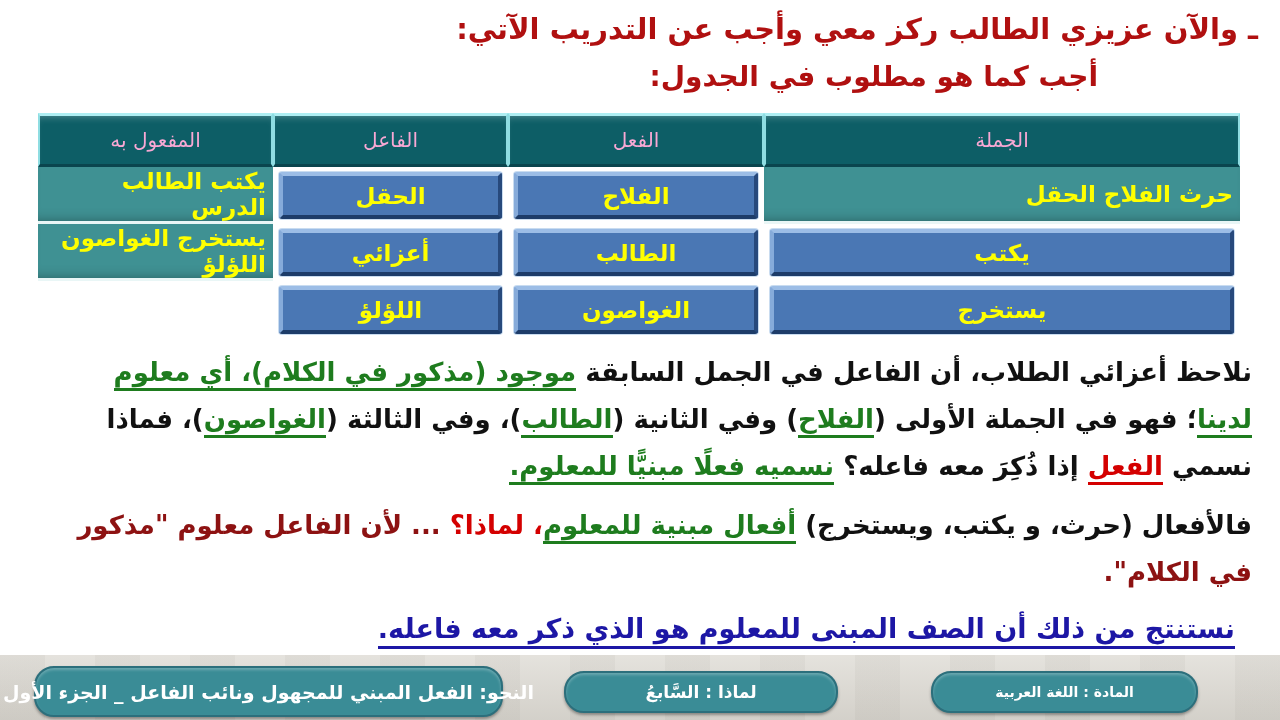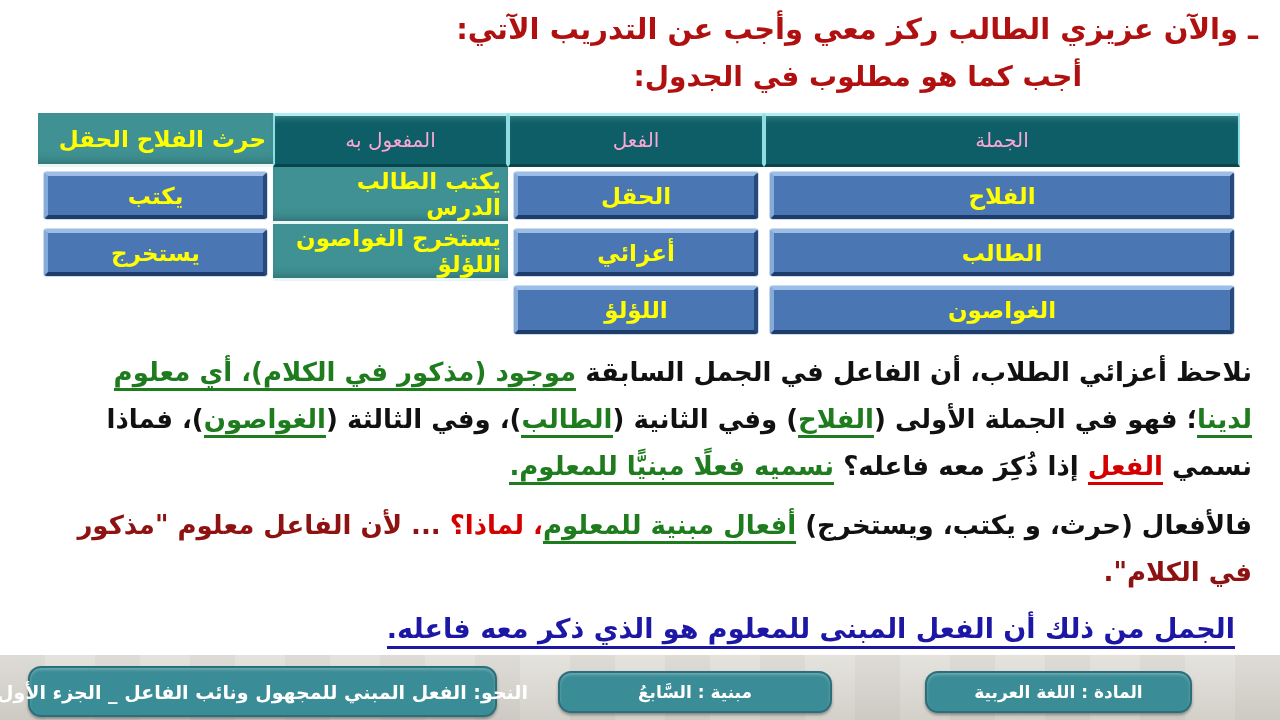--- a/index.html
+++ b/index.html
@@ -7,21 +7,21 @@
     width:1280px;height:720px;position:relative;overflow:hidden;
     background:#ffffff;
     font-family:"DejaVu Sans","Liberation Sans",sans-serif;
     direction:rtl;
   }
   .slide{position:absolute;inset:0;}
 
   
   .title1{position:absolute;top:12px;right:22px;color:var(--title-red,#b01010);
     font-size:29px;font-weight:bold;white-space:nowrap;}
-  .title2{position:absolute;top:60px;right:198px;color:var(--title-red,#b01010);
+  .title2{position:absolute;top:60px;right:182px;color:var(--title-red,#b01010);
     font-size:28px;font-weight:bold;white-space:nowrap;}
 
   
   .gtable{position:absolute;top:113px;left:38px;width:1202px;height:226px;
     display:grid;grid-template-columns:476px 256px 235px 235px;
     grid-template-rows:54px 57px 57px 58px;}
   .th{background:var(--header-teal,#0d5e66);color:#f9a8d4;font-size:20px;font-weight:normal;
     display:flex;align-items:center;justify-content:center;
     border-top:3px solid #aeeef2;border-bottom:3px solid #0a454e;
     border-right:2px solid #8fdde2;border-left:2px solid #8fdde2;
@@ -52,37 +52,38 @@
   .seg-maroon{color:var(--maroon,#8d1212);}
   .seg-blue-u{color:var(--blue,#1d17a5);border-bottom:3px solid var(--blue,#1d17a5);padding-bottom:2px;}
 
   
   .footer{position:absolute;left:0;right:0;top:655px;height:65px;
     background:var(--footer-bg,#dcd9d2);
     background-image:repeating-linear-gradient(90deg,rgba(110,105,95,.06) 0 45px,rgba(0,0,0,0) 45px 95px),
       linear-gradient(180deg,rgba(255,255,255,.25),rgba(0,0,0,.04));}
   .pill{position:absolute;background:var(--pill-teal,#3a8c96);color:#fff;font-weight:bold;
     display:flex;align-items:center;justify-content:center;white-space:nowrap;
-    border-radius:13px;border:2px solid #2c6f7c;box-shadow:0 2px 3px rgba(0,0,0,.35),inset 0 2px 3px rgba(255,255,255,.25);}
-  .pill-subject{left:925px;top:16px;width:263px;height:38px;font-size:17px;text-align:right;}
+    border-radius:20px;border:2px solid #2c6f7c;box-shadow:0 2px 3px rgba(0,0,0,.35),inset 0 2px 3px rgba(255,255,255,.25);margin-left:6px;}
+  .pill-subject{left:925px;top:16px;width:263px;height:38px;font-size:14px;text-align:right;}
   .pill-grade{left:558px;top:16px;width:270px;height:38px;font-size:17px;}
   .pill-lesson{left:28px;top:11px;width:465px;height:47px;font-size:19px;}
 </style>
 </head>
 <body>
 
 <div class="slide">
 
   <div class="title1">ـ والآن عزيزي الطالب ركز معي وأجب عن التدريب الآتي:</div>
   <div class="title2">أجب كما هو مطلوب في الجدول:</div>
 
   <div class="gtable">
 
     <div class="th">الجملة</div>
     <div class="th">الفعل</div>
+    <div class="th">الفاعل</div>
     <div class="th">المفعول به</div>
 
     <div class="sentence">حرث الفلاح الحقل</div>
     <div class="btncell">
         <div class="btn3d">الفلاح</div>
       </div>
     <div class="btncell">
         <div class="btn3d">الحقل</div>
       </div>
 
@@ -104,21 +105,21 @@
     <div class="btncell">
         <div class="btn3d">الغواصون</div>
       </div>
     <div class="btncell">
         <div class="btn3d">اللؤلؤ</div>
       </div>
   </div>
 
   <div class="para p1"><span class="seg-black">نلاحظ أعزائي الطلاب، أن الفاعل في الجمل السابقة </span><span class="seg-green-u">موجود (مذكور في الكلام)، أي معلوم لدينا</span><span class="seg-black">؛ فهو في الجملة الأولى (</span><span class="seg-green-u">الفلاح</span><span class="seg-black">) وفي الثانية (</span><span class="seg-green-u">الطالب</span><span class="seg-black">)، وفي الثالثة (</span><span class="seg-green-u">الغواصون</span><span class="seg-black">)، فماذا نسمي </span><span class="seg-red-u">الفعل</span><span class="seg-black"> إذا ذُكِرَ معه فاعله؟ </span><span class="seg-green-u">نسميه فعلًا مبنيًّا للمعلوم.</span></div>
   <div class="para p2"><span class="seg-black">فالأفعال (حرث، و يكتب، ويستخرج) </span><span class="seg-green-u">أفعال مبنية للمعلوم</span><span class="seg-red">، لماذا؟ </span><span class="seg-maroon">... لأن الفاعل معلوم "مذكور في الكلام".</span></div>
-  <div class="conclusion"><span class="seg-blue-u">الجمل من ذلك أن الفعل المبنى للمعلوم هو الذي ذكر معه فاعله.</span></div>
+  <div class="conclusion"><span class="seg-blue-u">نستنتج من ذلك أن الصف المبنى للمعلوم هو الذي ذكر معه فاعله.</span></div>
 
   <div class="footer">
     <div class="pill pill-subject">المادة : اللغة العربية</div>
-    <div class="pill pill-grade">مبنية : السَّابعُ</div>
+    <div class="pill pill-grade">لماذا : السَّابعُ</div>
     <div class="pill pill-lesson">النحو: الفعل المبني للمجهول ونائب الفاعل _ الجزء الأول</div>
   </div>
 
 </div>
 
 </body></html>

